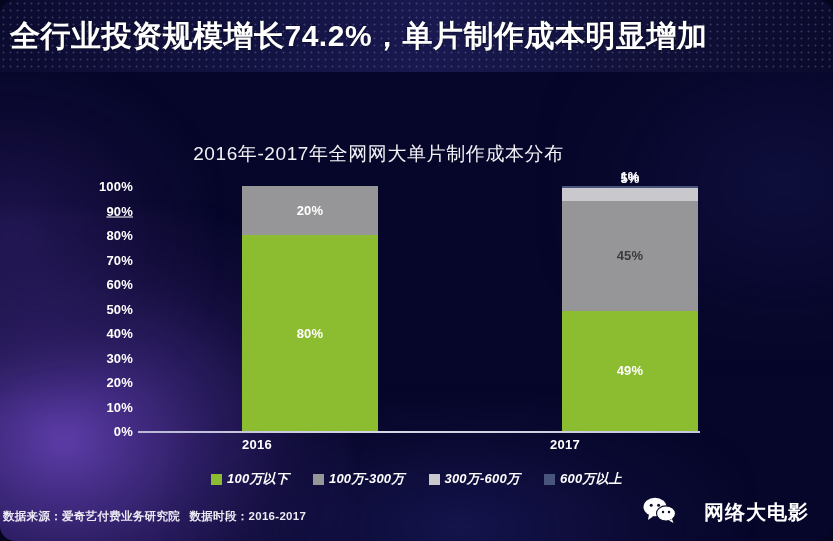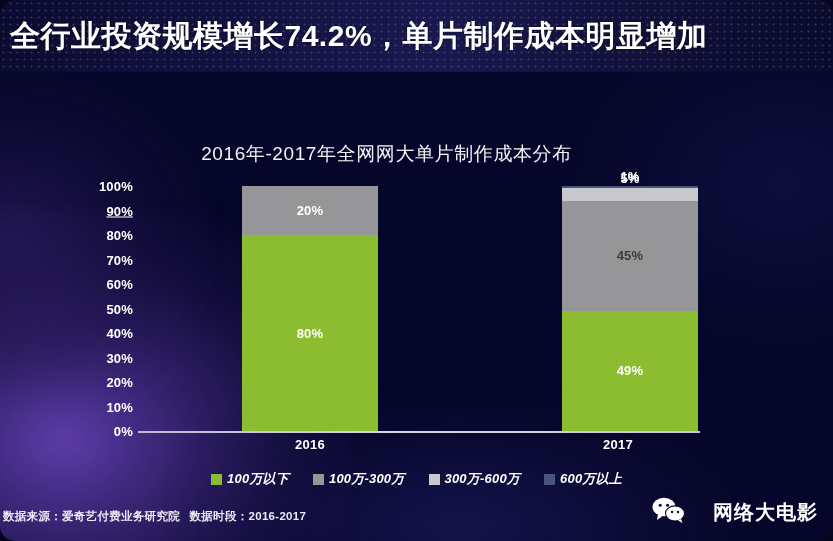--- a/index.html
+++ b/index.html
@@ -99,21 +99,20 @@
   
   #chart-title {
     position: absolute;
     left: 0; top: 141px;
     width: 757px;
     text-align: center;
     color: #f2f2f6;
     font-size: 19px;
     font-weight: normal;
     letter-spacing: 0.6px;
-    margin-left: 8px;
   }
 
   #plot {
     position: absolute;
     left: 0; top: 0;
     width: 833px;
     height: 541px;
   }
 
   
@@ -173,21 +172,21 @@
     font-weight: bold;
   }
 
   
   .xtick {
     position: absolute;
     top: 437px;
     color: #ffffff;
     font-size: 13px;
     font-weight: bold;
-    text-align: center;
+    text-align: left;
     letter-spacing: 0.3px;
   }
 
   
   #legend {
     position: absolute;
     left: 0;
     top: 470px;
     width: 833px;
     display: flex;
@@ -223,21 +222,21 @@
     color: #eceaf4;
     font-size: 11.5px;
     font-weight: bold;
     letter-spacing: 0.3px;
   }
   #source span { margin: 0 3px; }
 
   
   #watermark {
     position: absolute;
-    right: 15px;
+    right: 24px;
     bottom: 14px;
     display: flex;
     align-items: center;
     gap: 27px;
   }
   #watermark-text {
     color: #ffffff;
     font-size: 20px;
     font-weight: bold;
     letter-spacing: 1px;

